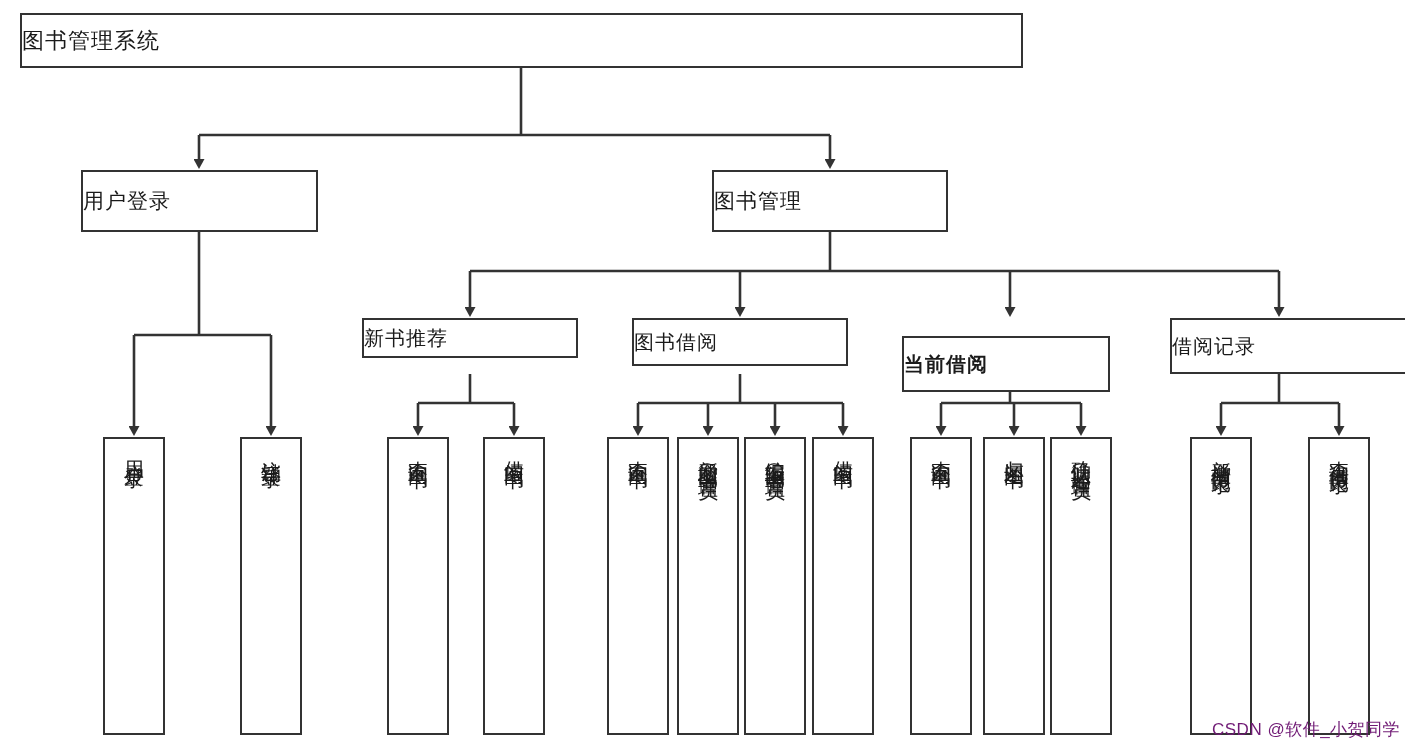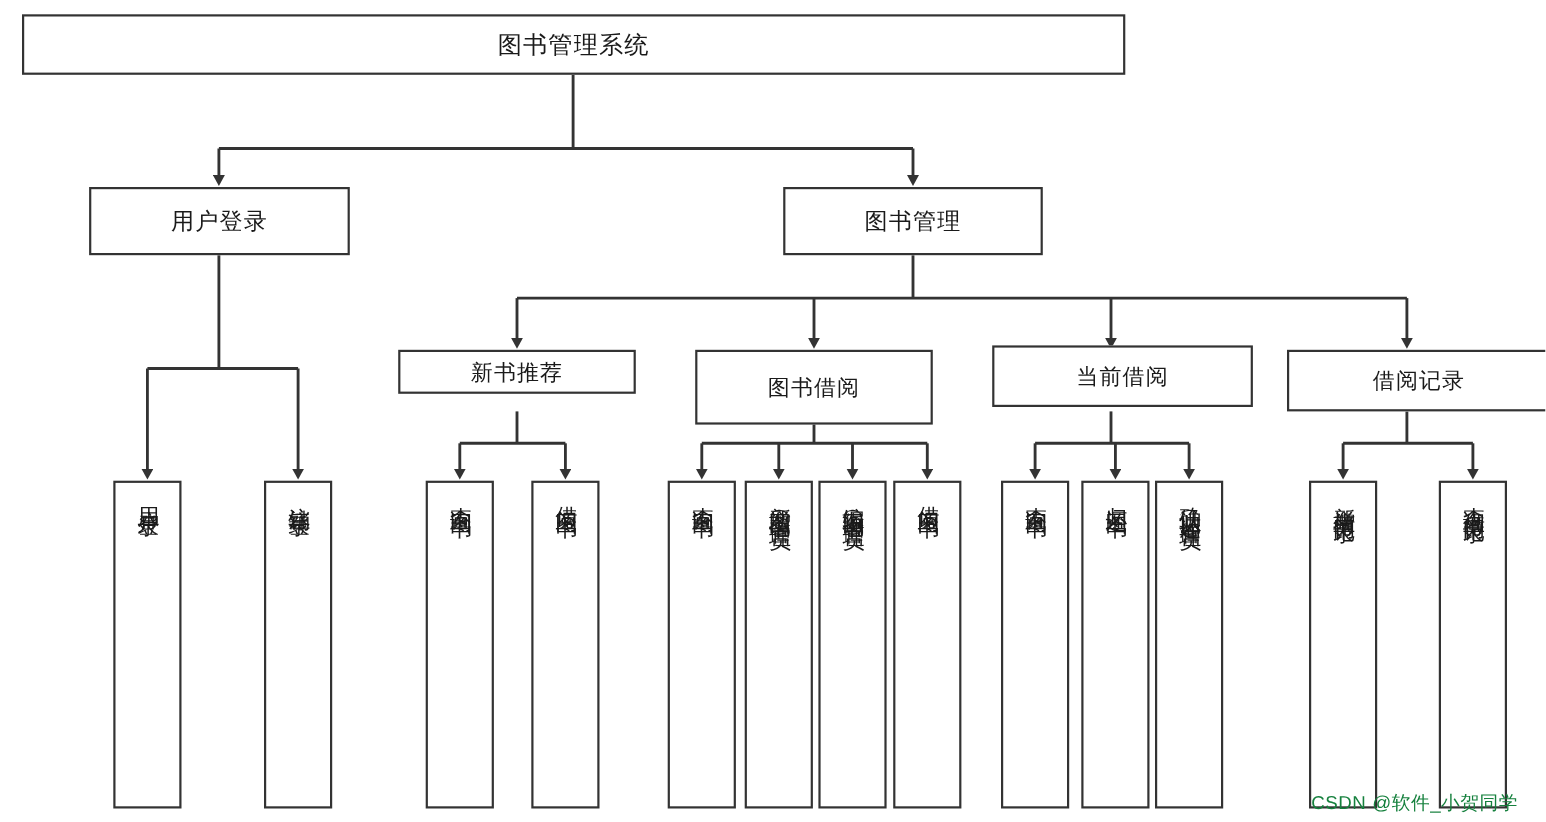--- a/index.html
+++ b/index.html
@@ -25,21 +25,20 @@
     height: 747px;
     pointer-events: none;
   }
   .node {
     position: absolute;
     box-sizing: border-box;
     background: #ffffff;
     border: 2px solid #333333;
     display: flex;
     align-items: center;
-    justify-content: center;
     color: #1a1a1a;
   }
   .node.root {
     font-size: 22px;
   }
   .node.level2 {
     font-size: 21px;
   }
   .node.level3 {
     font-size: 20px;
@@ -57,23 +56,24 @@
     line-height: 1.05;
     white-space: nowrap;
   }
   .hlabel {
     white-space: nowrap;
     letter-spacing: 1px;
   }
   .watermark {
     position: absolute;
     font-size: 17px;
-    color: #15803d;
+    color: #701a75;
     white-space: nowrap;
     letter-spacing: 0.5px;
+    margin-left: 20px;
   }
 </style>
 </head>
 <body>
 
 <div id="canvas">
 
   <svg id="wires" viewBox="0 0 1405 747">
     <defs>
       <marker id="arrow" markerWidth="10" markerHeight="11" refX="1" refY="5.5" orient="auto" markerUnits="userSpaceOnUse">
@@ -131,24 +131,24 @@
   <div class="node level2" style="left: 81px; top: 170px; width: 237px; height: 62px;">
     <span class="hlabel">用户登录</span>
   </div>
   <div class="node level2" style="left: 712px; top: 170px; width: 236px; height: 62px; font-family: Liberation Mono, monospace;">
     <span class="hlabel">图书管理</span>
   </div>
 
   <div class="node level3" style="left: 362px; top: 318px; width: 216px; height: 40px;">
     <span class="hlabel">新书推荐</span>
   </div>
-  <div class="node level3" style="left: 632px; top: 318px; width: 216px; height: 68px;">
+  <div class="node level3" style="left: 632px; top: 318px; width: 216px; height: 48px;">
     <span class="hlabel">图书借阅</span>
   </div>
-  <div class="node level3" style="left: 902px; top: 314px; width: 237px; height: 56px;">
+  <div class="node level3" style="left: 902px; top: 336px; width: 208px; height: 56px; font-weight: bold;">
     <span class="hlabel">当前借阅</span>
   </div>
   <div class="node level3" style="left: 1170px; top: 318px; width: 240px; height: 56px;">
     <span class="hlabel">借阅记录</span>
   </div>
 
   <div class="node leaf" style="left: 103px; top: 437px; width: 62px; height: 298px;">
     <span class="vlabel">用户登录</span>
   </div>
   <div class="node leaf" style="left: 240px; top: 437px; width: 62px; height: 298px;">

